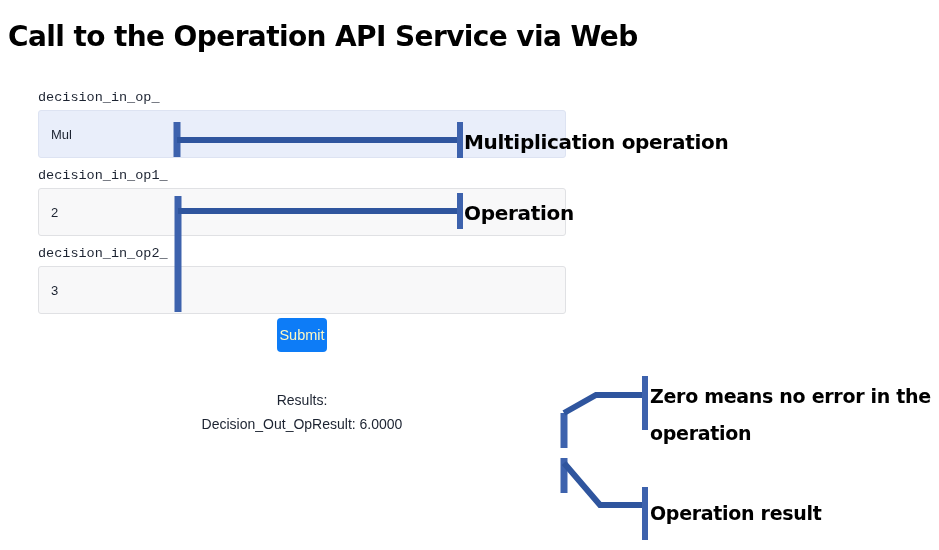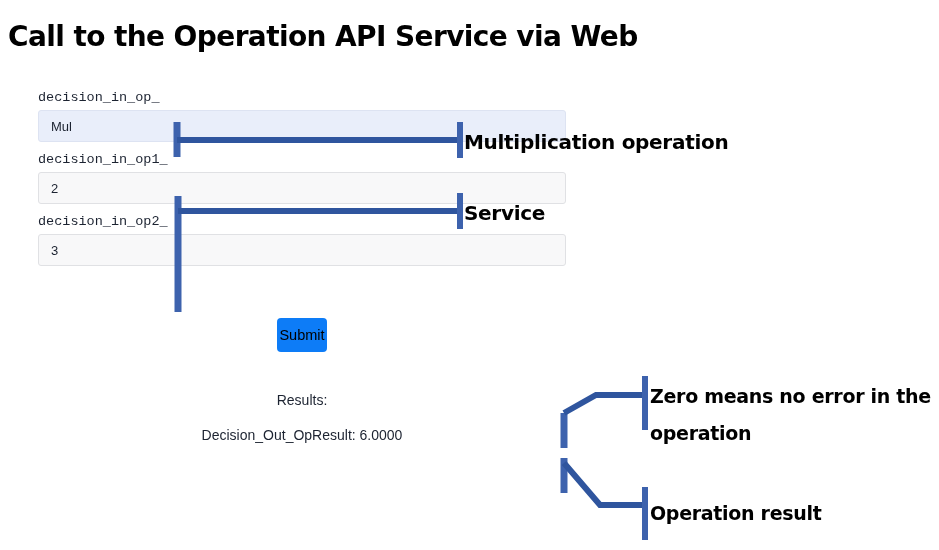--- a/index.html
+++ b/index.html
@@ -44,21 +44,21 @@
     font-family: Liberation Mono, monospace;
     font-size: 13.5px;
     color: #1c2331;
     line-height: 16px;
     margin-bottom: 4px;
     white-space: nowrap;
   }
   .field-input {
     box-sizing: border-box;
     width: 528px;
-    height: 32px;
+    height: 48px;
     border: 1px solid #e0e1e4;
     border-radius: 3px;
     padding: 0 12px;
     font-family: "Liberation Sans", sans-serif;
     font-size: 13px;
     color: #1c2331;
     background: #f8f8f9;
     line-height: 30px;
     outline: none;
   }
@@ -73,21 +73,21 @@
   .submit-row {
     position: absolute;
     left: 38px;
     top: 318px;
     width: 528px;
     text-align: center;
   }
   .submit-button {
     display: inline-block;
     background: #0d7cf7;
-    color: #000000;
+    color: #fef9c3;
     border: none;
     border-radius: 4px;
     font-family: "Liberation Sans", sans-serif;
     font-size: 14.5px;
     padding: 9px 2px;
     cursor: pointer;
     line-height: 16px;
   }
 
   
@@ -97,21 +97,21 @@
     top: 392px;
     width: 528px;
     text-align: center;
   }
   .results-line {
     font-family: "Liberation Sans", sans-serif;
     font-size: 14px;
     color: #1c2331;
     white-space: nowrap;
   }
-  .results-line.r-head { margin-bottom: 19px; }
+  .results-line.r-head { margin-bottom: 8px; }
   .results-line.r-err  { margin-bottom: 19px; }
 
   
   .anno-svg {
     position: absolute;
     left: 0;
     top: 0;
     width: 939px;
     height: 550px;
     pointer-events: none;
@@ -206,19 +206,19 @@
 
     <g>
       <line x1="564" y1="458" x2="564" y2="493" stroke="#3d62ad" stroke-width="7"></line>
       <polyline points="564,463 600,505 645,505" fill="none" stroke="#2f559e" stroke-width="6"></polyline>
       <line x1="645" y1="487" x2="645" y2="540" stroke="#3d62ad" stroke-width="6"></line>
     </g>
   </svg>
 
   <div class="anno-text" id="anno-mult">Multiplication operation</div>
 
-  <div class="anno-text" id="anno-operands">Service</div>
+  <div class="anno-text" id="anno-operands">Operation</div>
 
   <div class="anno-text" id="anno-zero">Zero means no error in the operation</div>
 
   <div class="anno-text" id="anno-result">Operation result</div>
 
 </div>
 
 </body></html>

